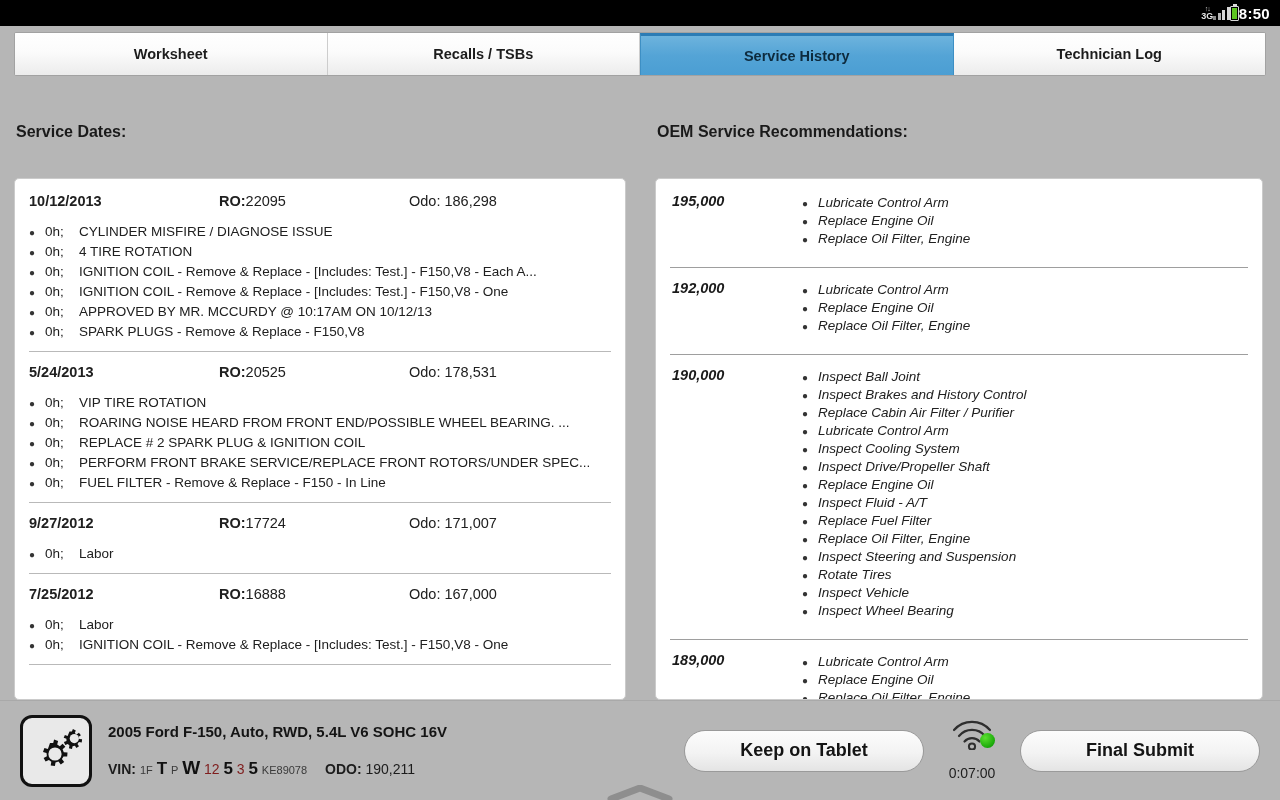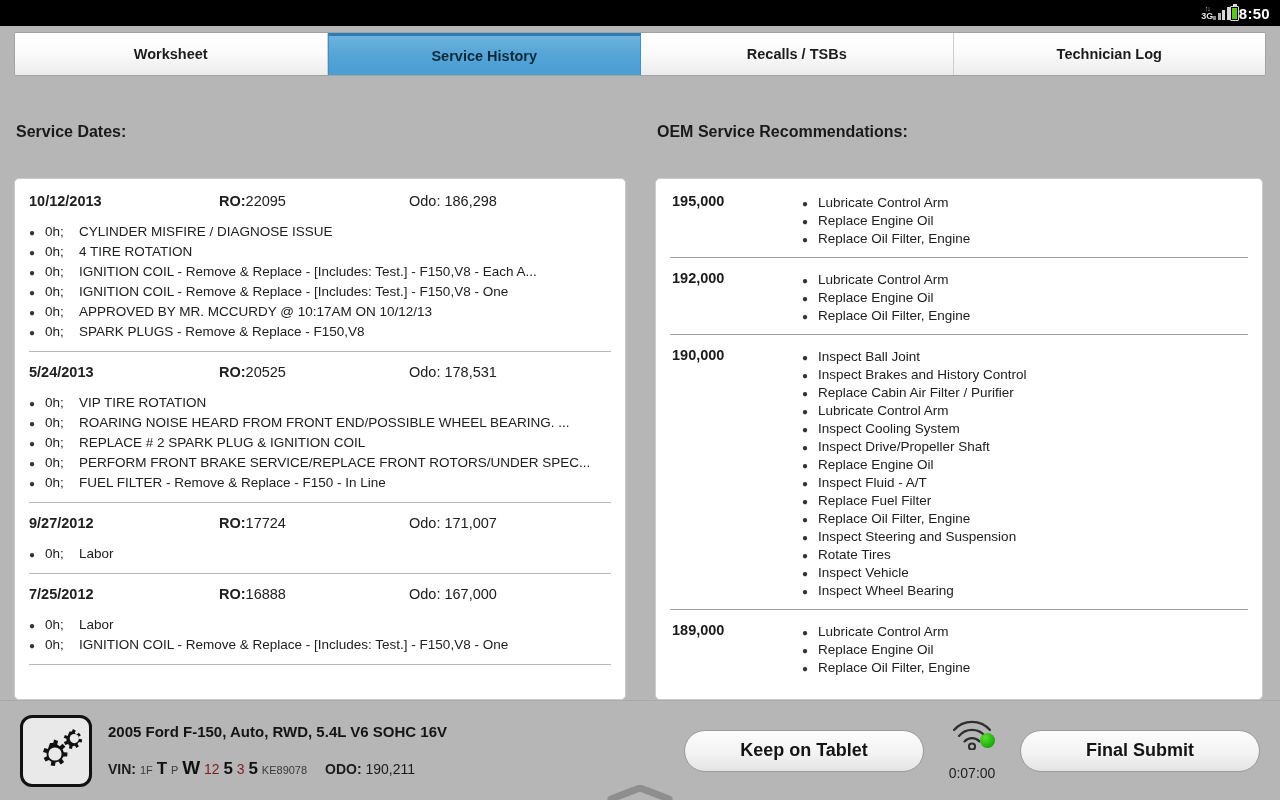--- a/index.html
+++ b/index.html
@@ -91,21 +91,21 @@
   .svc-line {
     display: flex; align-items: baseline;
     font-size: 13.5px; color: #202020;
     padding: 2.5px 0;
   }
   .svc-bullet { width: 16px; font-size: 10px; color: #333; line-height: 1; }
   .svc-hrs { width: 34px; }
   .svc-desc { white-space: nowrap; overflow: hidden; text-overflow: clip; }
 
   
-  .oem-block { display: flex; padding: 12px 0 10px 2px; border-bottom: 1px solid #9e9e9e; }
+  .oem-block { display: flex; padding: 12px 0 20px 2px; border-bottom: 1px solid #9e9e9e; font-style: italic; }
   .oem-block:first-child { padding-top: 14px; }
   .oem-block:last-child { border-bottom: none; }
   .oem-mileage { width: 130px; font-size: 14.5px; font-weight: bold; color: #1a1a1a; flex: none; }
   .oem-items { flex: 1; }
   .oem-item { display: flex; align-items: baseline; font-size: 13.5px; color: #202020; padding: 1.5px 0; }
   .oem-item .b { width: 16px; font-size: 10px; color: #333; line-height: 1; }
 
   
   .bottombar {
     position: absolute; left: 0; right: 0; bottom: 0; height: 100px;
@@ -166,25 +166,25 @@
   <span class="sb-batt">
       <i></i>
     </span>
   <span class="sb-time">8:50</span>
 </div>
 
 <div class="tabbar">
   <div class="tab">
     <span>Worksheet</span>
   </div>
+  <div class="tab">
+    <span>Recalls / TSBs</span>
+  </div>
   <div class="tab active">
     <span>Service History</span>
-  </div>
-  <div class="tab">
-    <span>Recalls / TSBs</span>
   </div>
   <div class="tab">
     <span>Technician Log</span>
   </div>
 </div>
 
 <div class="main">
 
   <div class="col col-left">
     <div class="sect-title">Service Dates:</div>

